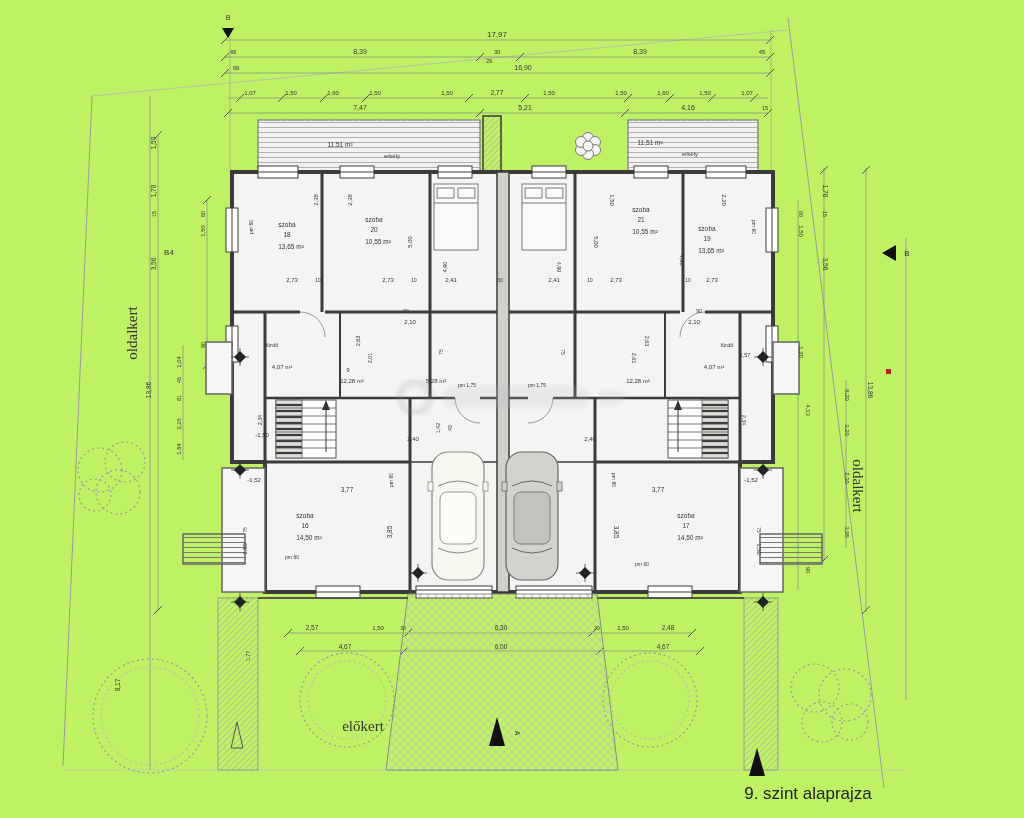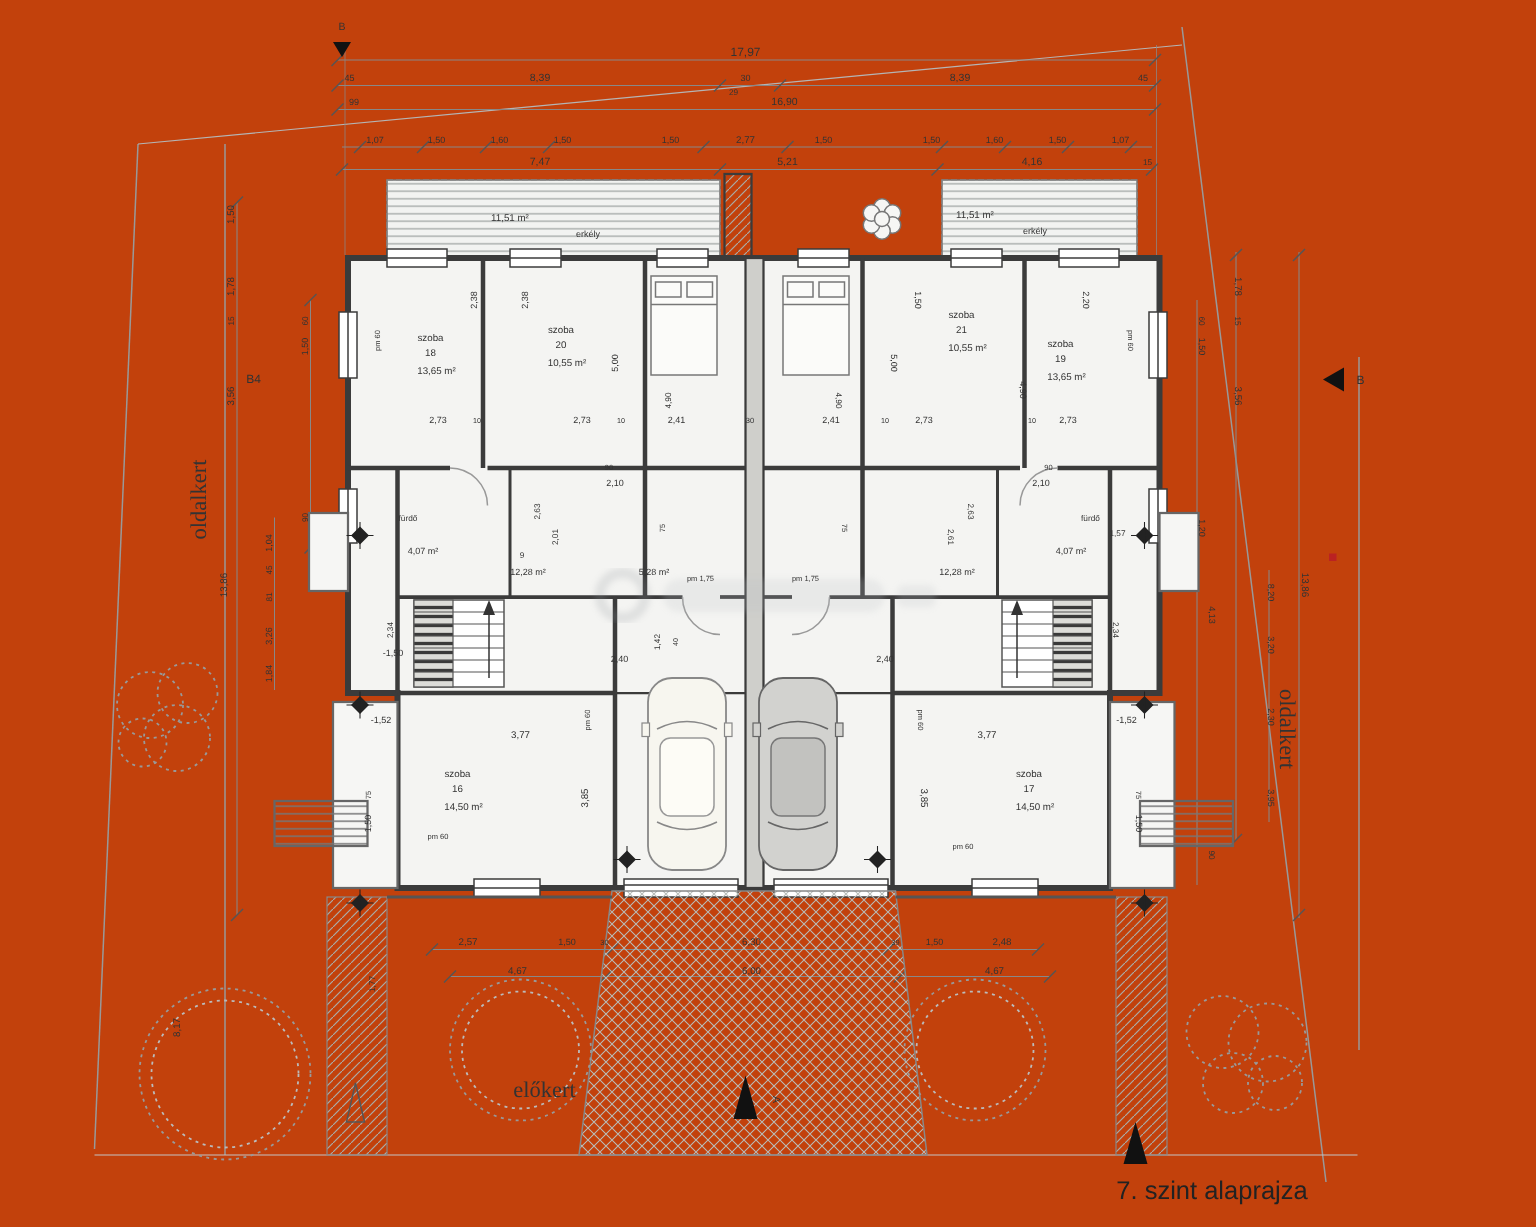--- a/index.html
+++ b/index.html
@@ -1,16 +1,16 @@
 <!DOCTYPE html>
 <html><head>
 <meta charset="utf-8">
 <style>
   html,body{margin:0;padding:0;background:#ffffff;}
-  .stage{position:relative;width:1024px;height:818px;background:#c2410c;overflow:hidden;
+  .stage{position:relative;width:1024px;height:818px;background:#bef264;overflow:hidden;
          font-family:"Liberation Sans",sans-serif;}
   svg{display:block;}
   .plan-title{position:absolute;left:698px;top:784px;width:220px;text-align:center;
               font-size:17px;color:#222;font-family:"Liberation Sans",sans-serif;}
   text{fill:#333;}
 </style>
 </head>
 <body>
 
 <div class="stage">
@@ -470,14 +470,14 @@
         <text x="137" y="333" font-size="15" text-anchor="middle" font-family="&quot;Liberation Serif&quot;, serif" transform="rotate(-90 137 333)">oldalkert</text>
         <text x="853" y="486" font-size="15" text-anchor="middle" font-family="&quot;Liberation Serif&quot;, serif" transform="rotate(90 853 486)">oldalkert</text>
         <text x="363" y="731" font-size="15" text-anchor="middle" font-family="&quot;Liberation Serif&quot;, serif">előkert</text>
         <text x="228" y="20" font-size="7" text-anchor="middle" font-family="&quot;Liberation Sans&quot;, sans-serif">B</text>
         <text x="169" y="255" font-size="8" text-anchor="middle" font-family="&quot;Liberation Sans&quot;, sans-serif">B4</text>
         <text x="907" y="256" font-size="8" text-anchor="middle" font-family="&quot;Liberation Sans&quot;, sans-serif">B</text>
         <text x="515" y="733" font-size="7" text-anchor="middle" font-family="&quot;Liberation Sans&quot;, sans-serif" transform="rotate(90 515 733)">A</text>
       </g>
 </svg>
 
-<div class="plan-title">7. szint alaprajza</div>
+<div class="plan-title">9. szint alaprajza</div>
 </div>
 
 </body></html>

